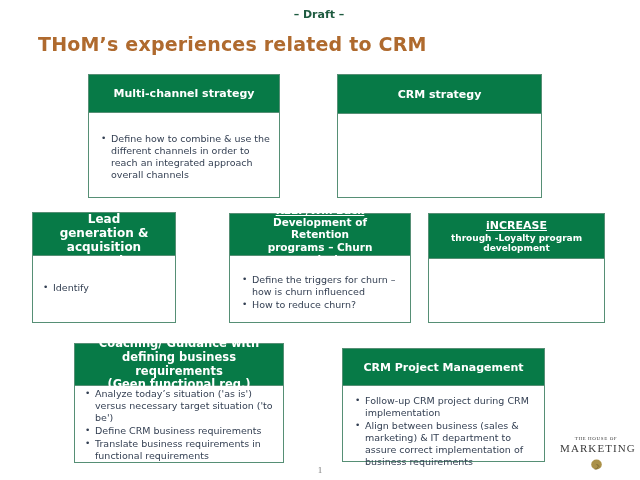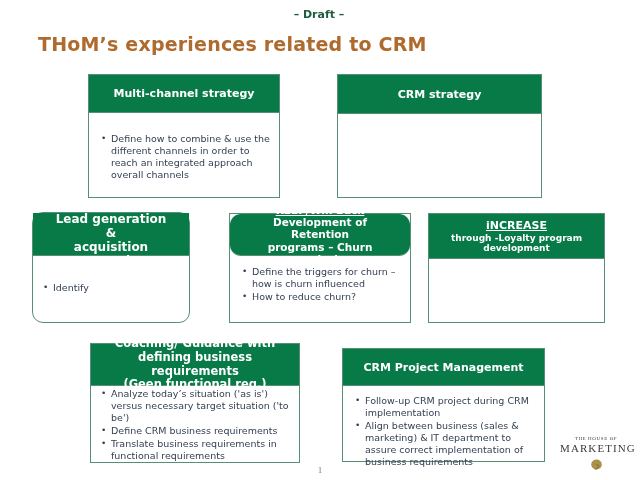--- a/index.html
+++ b/index.html
@@ -46,32 +46,32 @@
 
   
   #box-a{left:88px;top:74px;width:192px;height:124px;}
   #box-a .box-header{height:38px;font-size:11px;}
   #box-a .bullets{padding:20px 6px 0 8px;}
   #box-b{left:337px;top:74px;width:205px;height:124px;}
   #box-b .box-header{height:39px;font-size:11px;}
   #box-b .bullets{padding:3px 2px 0 4px;}
 
   
-  #box-c{left:32px;top:212px;width:158px;height:111px;border-radius:11px;}
+  #box-c{left:32px;top:212px;width:144px;height:111px;}
   #box-c .box-header{height:43px;font-size:12px;line-height:1.15;}
   #box-c .bullets{padding:26px 4px 0 6px;}
   #box-d{left:229px;top:213px;width:182px;height:110px;}
-  #box-d .box-header{height:42px;font-size:10.5px;line-height:1.18;border-radius:11px;}
-  #box-d .bullets{padding:10px 2px 0 8px;}
+  #box-d .box-header{height:42px;font-size:10.5px;line-height:1.18;}
+  #box-d .bullets{padding:18px 2px 0 8px;}
   #box-e{left:428px;top:213px;width:177px;height:110px;}
   #box-e .box-header{height:45px;font-size:11px;line-height:1.2;}
   #box-e .hline.sub{font-size:9px;line-height:1.12;}
 
   
-  #box-f{left:90px;top:343px;width:210px;height:120px;}
+  #box-f{left:74px;top:343px;width:210px;height:120px;}
   #box-f .box-header{height:42px;font-size:11.5px;line-height:1.2;}
   #box-f .bullets{padding:2px 2px 0 6px;}
   #box-g{left:342px;top:348px;width:203px;height:114px;}
   #box-g .box-header{height:37px;font-size:11px;}
   #box-g .bullets{padding:9px 2px 0 8px;}
 
   .page-num{
     position:absolute;bottom:5px;left:0;right:0;text-align:center;
     font-size:9px;color:var(--page-number-gray);
     font-family:"Liberation Serif","DejaVu Serif",serif;

